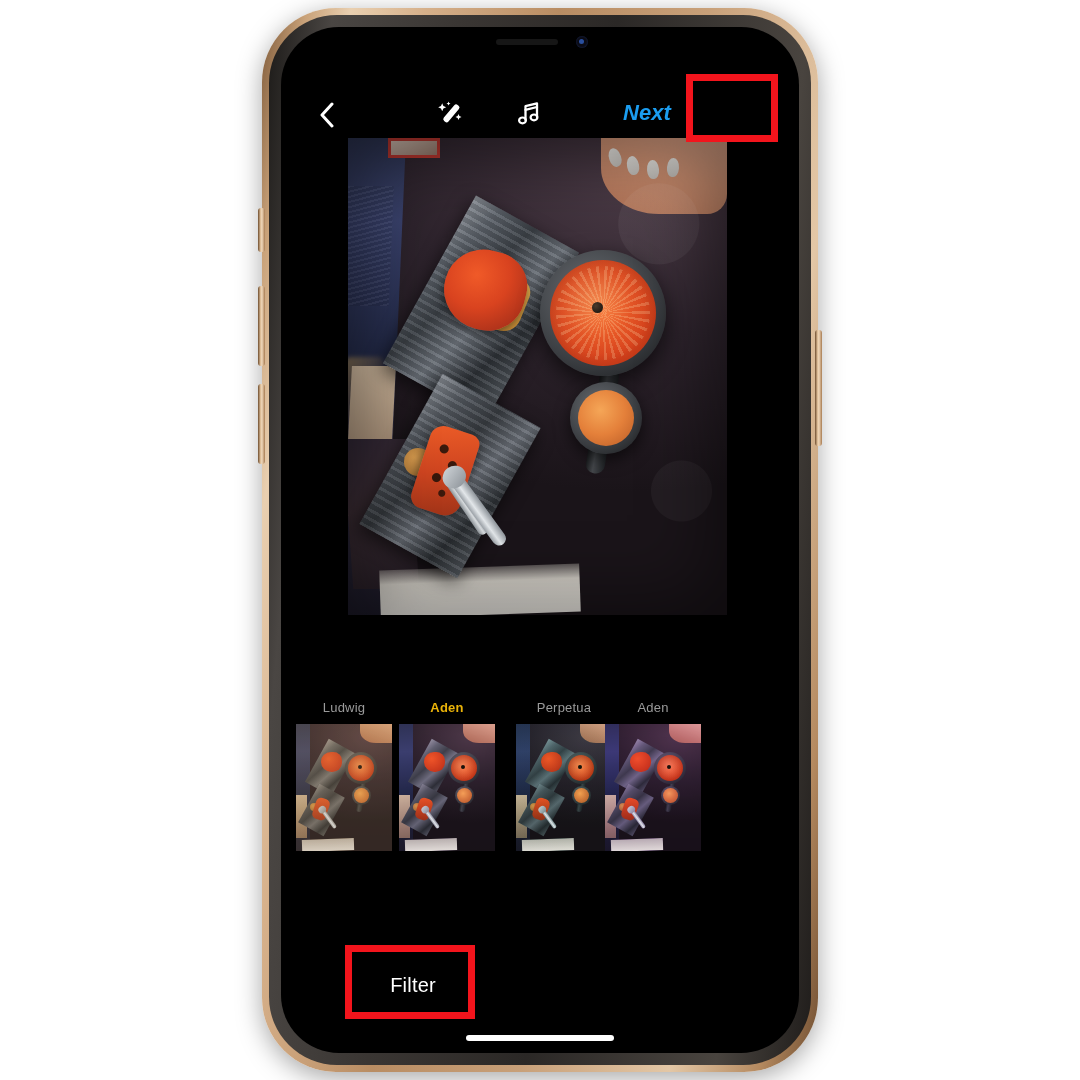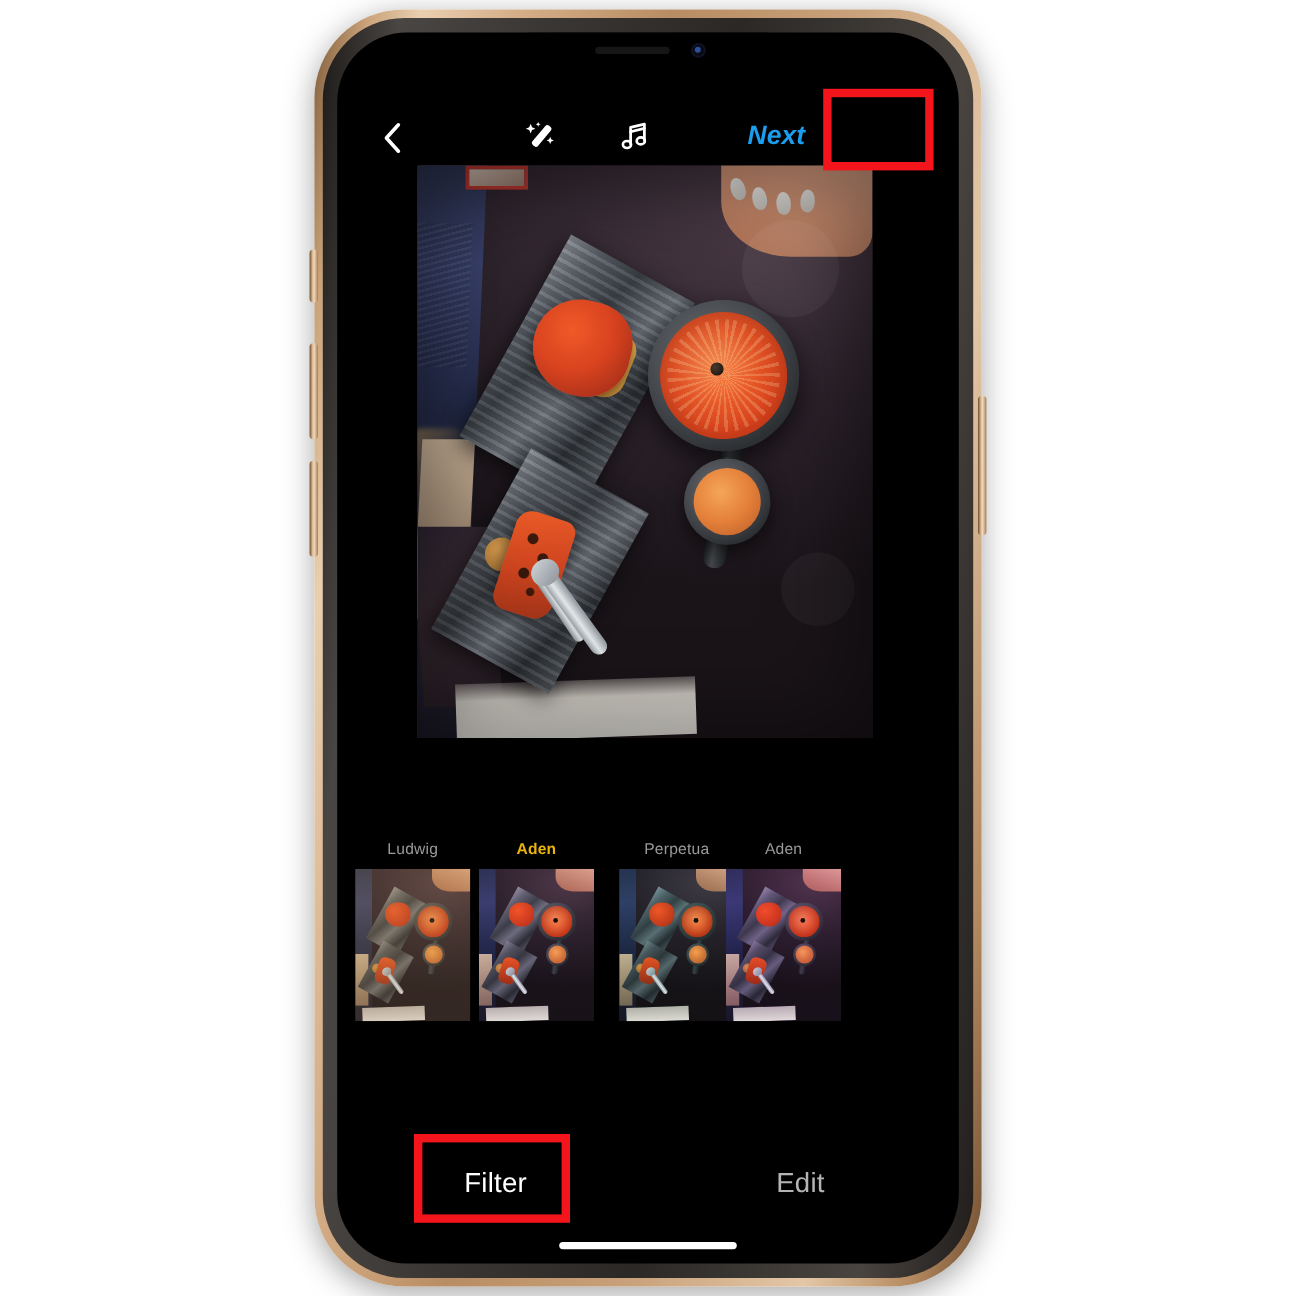--- a/index.html
+++ b/index.html
@@ -560,21 +560,21 @@
     height: 70px;
   }
   .tab {
     position: absolute;
     top: 0;
     width: 180px;
     height: 56px;
     display: flex;
     align-items: center;
     justify-content: center;
-    font-size: 23px;
+    font-size: 20px;
     letter-spacing: 0.2px;
   }
   .tab-filter { left: 42px; color: #ffffff; }
   .tab-edit   { right: 42px; color: #b4b4b4; }
 
   .home-indicator {
     position: absolute;
     left: 50%;
     transform: translateX(-50%);
     bottom: 12px;
@@ -794,21 +794,20 @@
               <div class="m-spoon"></div>
           </div>
           <div class="tint tint-amaro"></div>
         </div>
       </div>
 
     </div>
 
     <div class="bottom-tabs">
       <div class="tab tab-filter">Filter</div>
-      <div class="tab tab-edit">Edit</div>
     </div>
 
     <div class="home-indicator"></div>
 
   </div>
 
   <div class="hl hl-next"></div>
   <div class="hl hl-filter"></div>
 
 </div>

